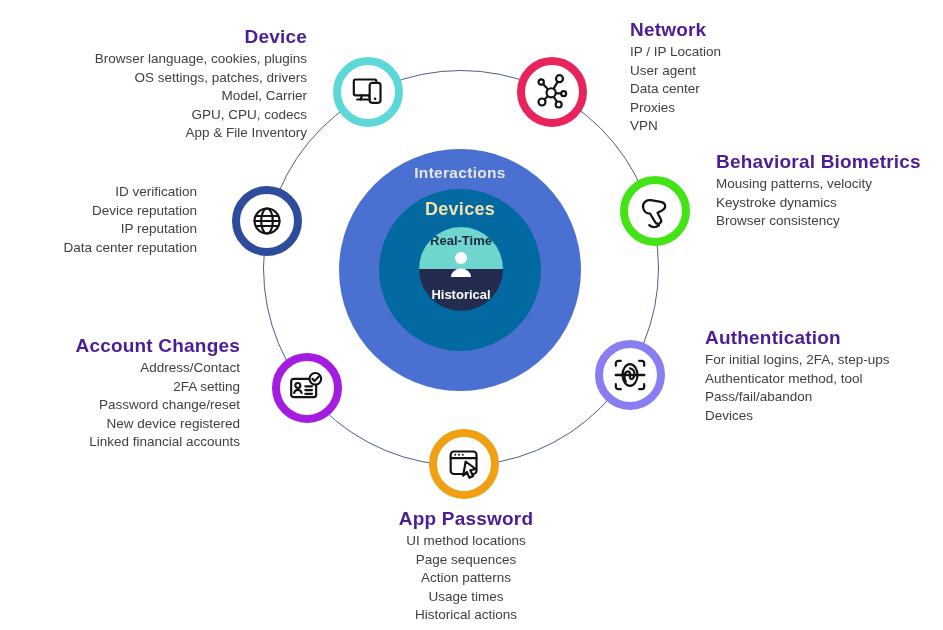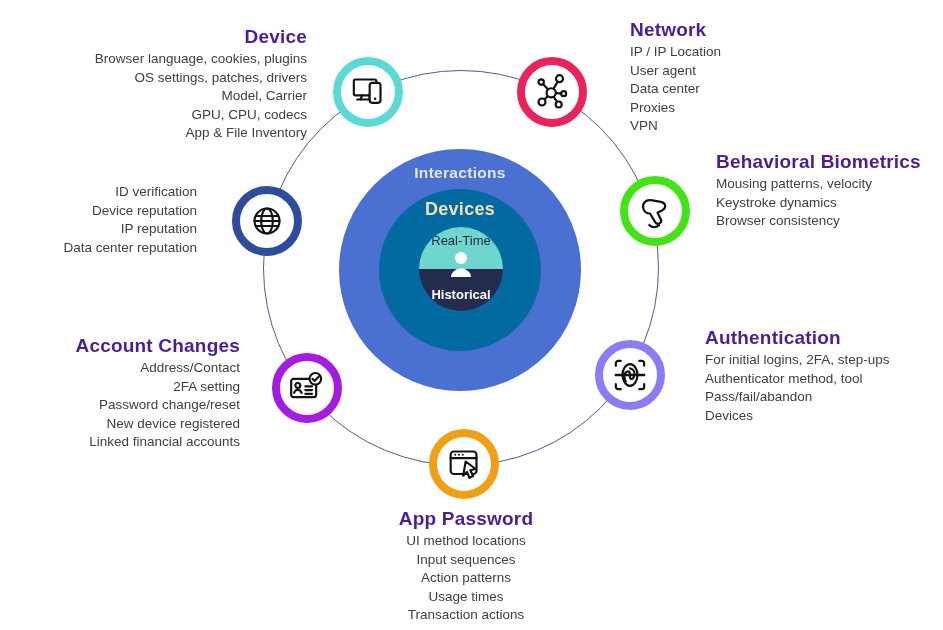--- a/index.html
+++ b/index.html
@@ -16,21 +16,21 @@
   .circle{position:absolute;border-radius:50%;}
   .c-outer{left:339px;top:149px;width:242px;height:242px;z-index:2;}
   .c-middle{left:379px;top:189px;width:162px;height:162px;z-index:3;}
   .c-inner{left:419px;top:227px;width:84px;height:84px;z-index:4;overflow:hidden;}
   .c-inner .half{position:absolute;left:0;width:100%;height:50%;}
   .c-inner .half.top{top:0;}
   .c-inner .half.bottom{top:50%;}
   .center-label{position:absolute;width:100%;text-align:center;z-index:5;}
   .lbl-outer{top:15px;font-size:15.5px;font-weight:600;letter-spacing:.3px;}
   .lbl-middle{top:10px;font-size:18px;font-weight:700;letter-spacing:.3px;}
-  .lbl-inner-top{top:6px;font-size:13px;font-weight:400;}
+  .lbl-inner-top{top:6px;font-size:13px;font-weight:700;}
   .lbl-inner-bottom{top:60px;font-size:13px;font-weight:700;}
   .person{position:absolute;left:50%;top:22px;transform:translateX(-50%);z-index:6;}
   
   .icon-node{
     position:absolute;width:70px;height:70px;box-sizing:border-box;
     border:8px solid #000;border-radius:50%;background:#fff;z-index:7;
     display:flex;align-items:center;justify-content:center;
   }
   .icon-node svg{width:40px;height:40px;display:block;}
   .icon-node svg *{stroke:#121212;stroke-width:2.6;fill:none;stroke-linecap:round;stroke-linejoin:round;}
@@ -167,24 +167,24 @@
     <div class="block-title">Authentication</div>
     <div class="block-line">For initial logins, 2FA, step-ups</div>
     <div class="block-line">Authenticator method, tool</div>
     <div class="block-line">Pass/fail/abandon</div>
     <div class="block-line">Devices</div>
   </div>
 
   <div class="label-block align-center" style="left:366px;top:508px;width:200px">
     <div class="block-title">App Password</div>
     <div class="block-line">UI method locations</div>
-    <div class="block-line">Input sequences</div>
+    <div class="block-line">Page sequences</div>
     <div class="block-line">Action patterns</div>
     <div class="block-line">Usage times</div>
-    <div class="block-line">Transaction actions</div>
+    <div class="block-line">Historical actions</div>
   </div>
 
   <div class="label-block align-right" style="right:703px;top:335px">
     <div class="block-title">Account Changes</div>
     <div class="block-line">Address/Contact</div>
     <div class="block-line">2FA setting</div>
     <div class="block-line">Password change/reset</div>
     <div class="block-line">New device registered</div>
     <div class="block-line">Linked financial accounts</div>
   </div>

